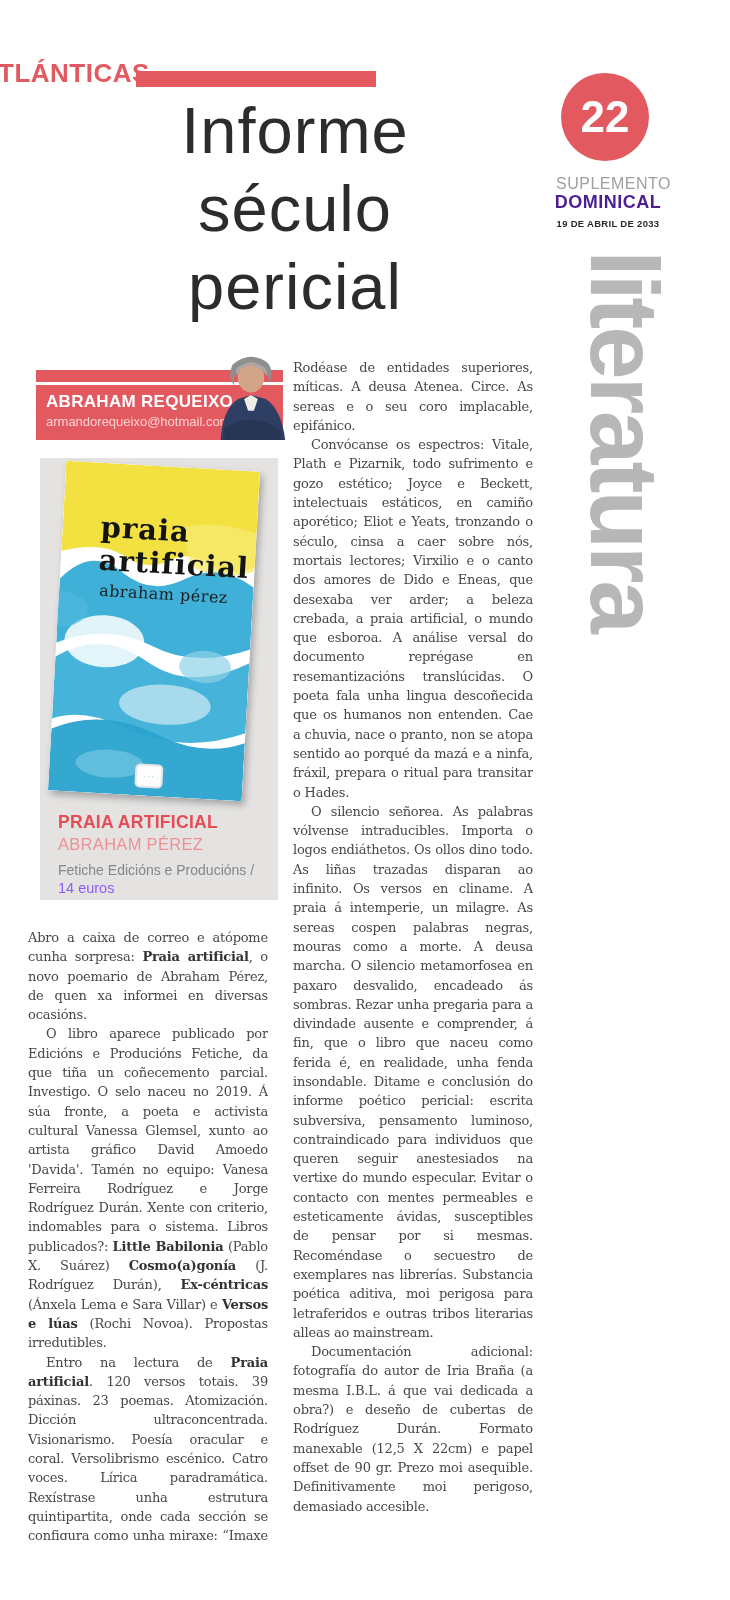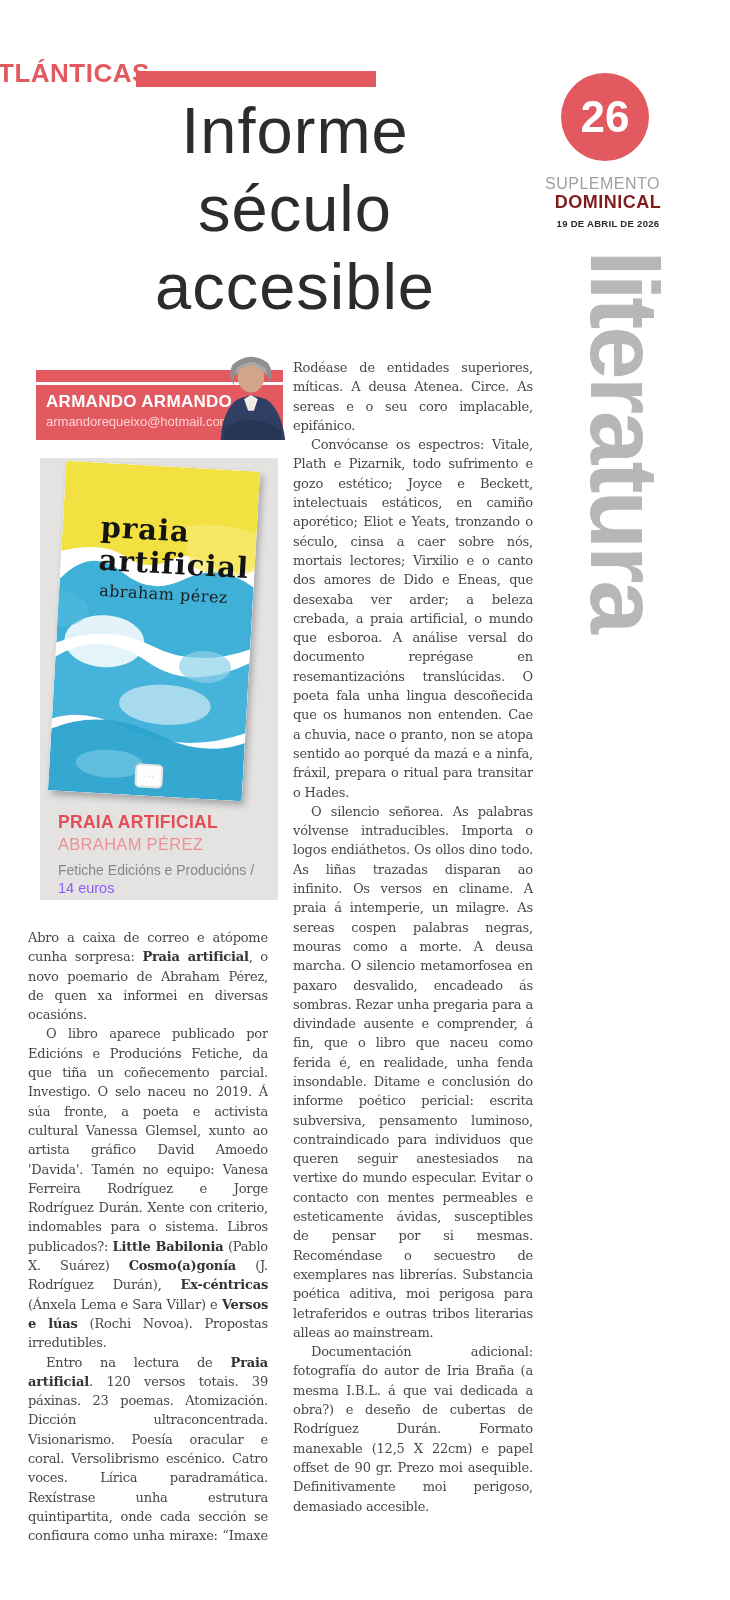--- a/index.html
+++ b/index.html
@@ -17,24 +17,24 @@
   .section-bar{
     position:absolute;left:136px;top:71px;width:240px;height:16px;
     background:var(--accent,#e25960);
   }
   .page-badge{
     position:absolute;left:561px;top:73px;width:88px;height:88px;
     border-radius:50%;background:var(--accent,#e25960);
     display:flex;align-items:center;justify-content:center;
   }
   .page-badge span{color:#fff;font-size:44px;font-weight:bold;}
-  .supp1{position:absolute;left:545px;top:175px;width:126px;text-align:left;
+  .supp1{position:absolute;left:545px;top:175px;width:126px;text-align:right;
     font-size:16px;color:#a0a0a0;letter-spacing:.5px;}
   .supp2{position:absolute;left:545px;top:192px;width:126px;text-align:center;
-    font-size:18px;font-weight:bold;color:#7f1d1d;letter-spacing:.5px;}
+    font-size:18px;font-weight:bold;color:#4c1d95;letter-spacing:.5px;}
   .supp-date{position:absolute;left:545px;top:218px;width:126px;text-align:center;
     font-size:9.5px;font-weight:bold;color:#2a2a2a;letter-spacing:.3px;}
   .vertical-label{
     position:absolute;left:672px;top:250px;
     transform:rotate(90deg);transform-origin:top left;
     font-size:96px;font-weight:bold;color:#b7b7b7;
     letter-spacing:-3px;white-space:nowrap;line-height:96px;
   }
   
   .headline{
@@ -99,36 +99,36 @@
 </style>
 </head>
 <body>
 
 <div class="page" style="--accent: #e25960;">
 
   <div class="section-label">TLÁNTICAS</div>
   <div class="section-bar"></div>
 
   <div class="page-badge">
-    <span>26</span>
+    <span>22</span>
   </div>
   <div class="supp1">SUPLEMENTO</div>
   <div class="supp2">DOMINICAL</div>
-  <div class="supp-date">19 DE ABRIL DE 2026</div>
+  <div class="supp-date">19 DE ABRIL DE 2033</div>
   <div class="vertical-label">literatura</div>
 
   <div class="headline">
     <div>Informe</div>
     <div>século</div>
-    <div>accesible</div>
+    <div>pericial</div>
   </div>
 
   <div class="byline-strip"></div>
   <div class="byline-box"></div>
-  <div class="byline-name">ARMANDO ARMANDO</div>
+  <div class="byline-name">ABRAHAM REQUEIXO</div>
   <div class="byline-email">armandorequeixo@hotmail.com</div>
   <svg class="byline-photo" viewBox="0 0 84 92" aria-hidden="true">
     <path d="M24,15 Q42,0 60,13 Q66,20 63,33 Q61,24 53,19 Q40,12 30,20 Q24,26 26,36 Q19,27 24,15 Z" fill="#8f8f8f"></path>
     <ellipse cx="43" cy="28" rx="13.5" ry="15.5" fill="#d2a488"></ellipse>
     <path d="M29,18 Q43,8 57,18 Q60,22 59,26 Q51,15 43,16 Q34,15 28,26 Q27,21 29,18 Z" fill="#a8a8a8"></path>
     <path d="M12,92 Q14,60 30,50 L43,46 L58,50 Q74,60 78,92 Z" fill="#2e3f63"></path>
     <path d="M36,50 L43,46 L50,50 L46,62 L40,62 Z" fill="#f0ece6"></path>
     <path d="M16,80 Q43,62 74,82 L74,92 L16,92 Z" fill="#273655"></path>
   </svg>
 

